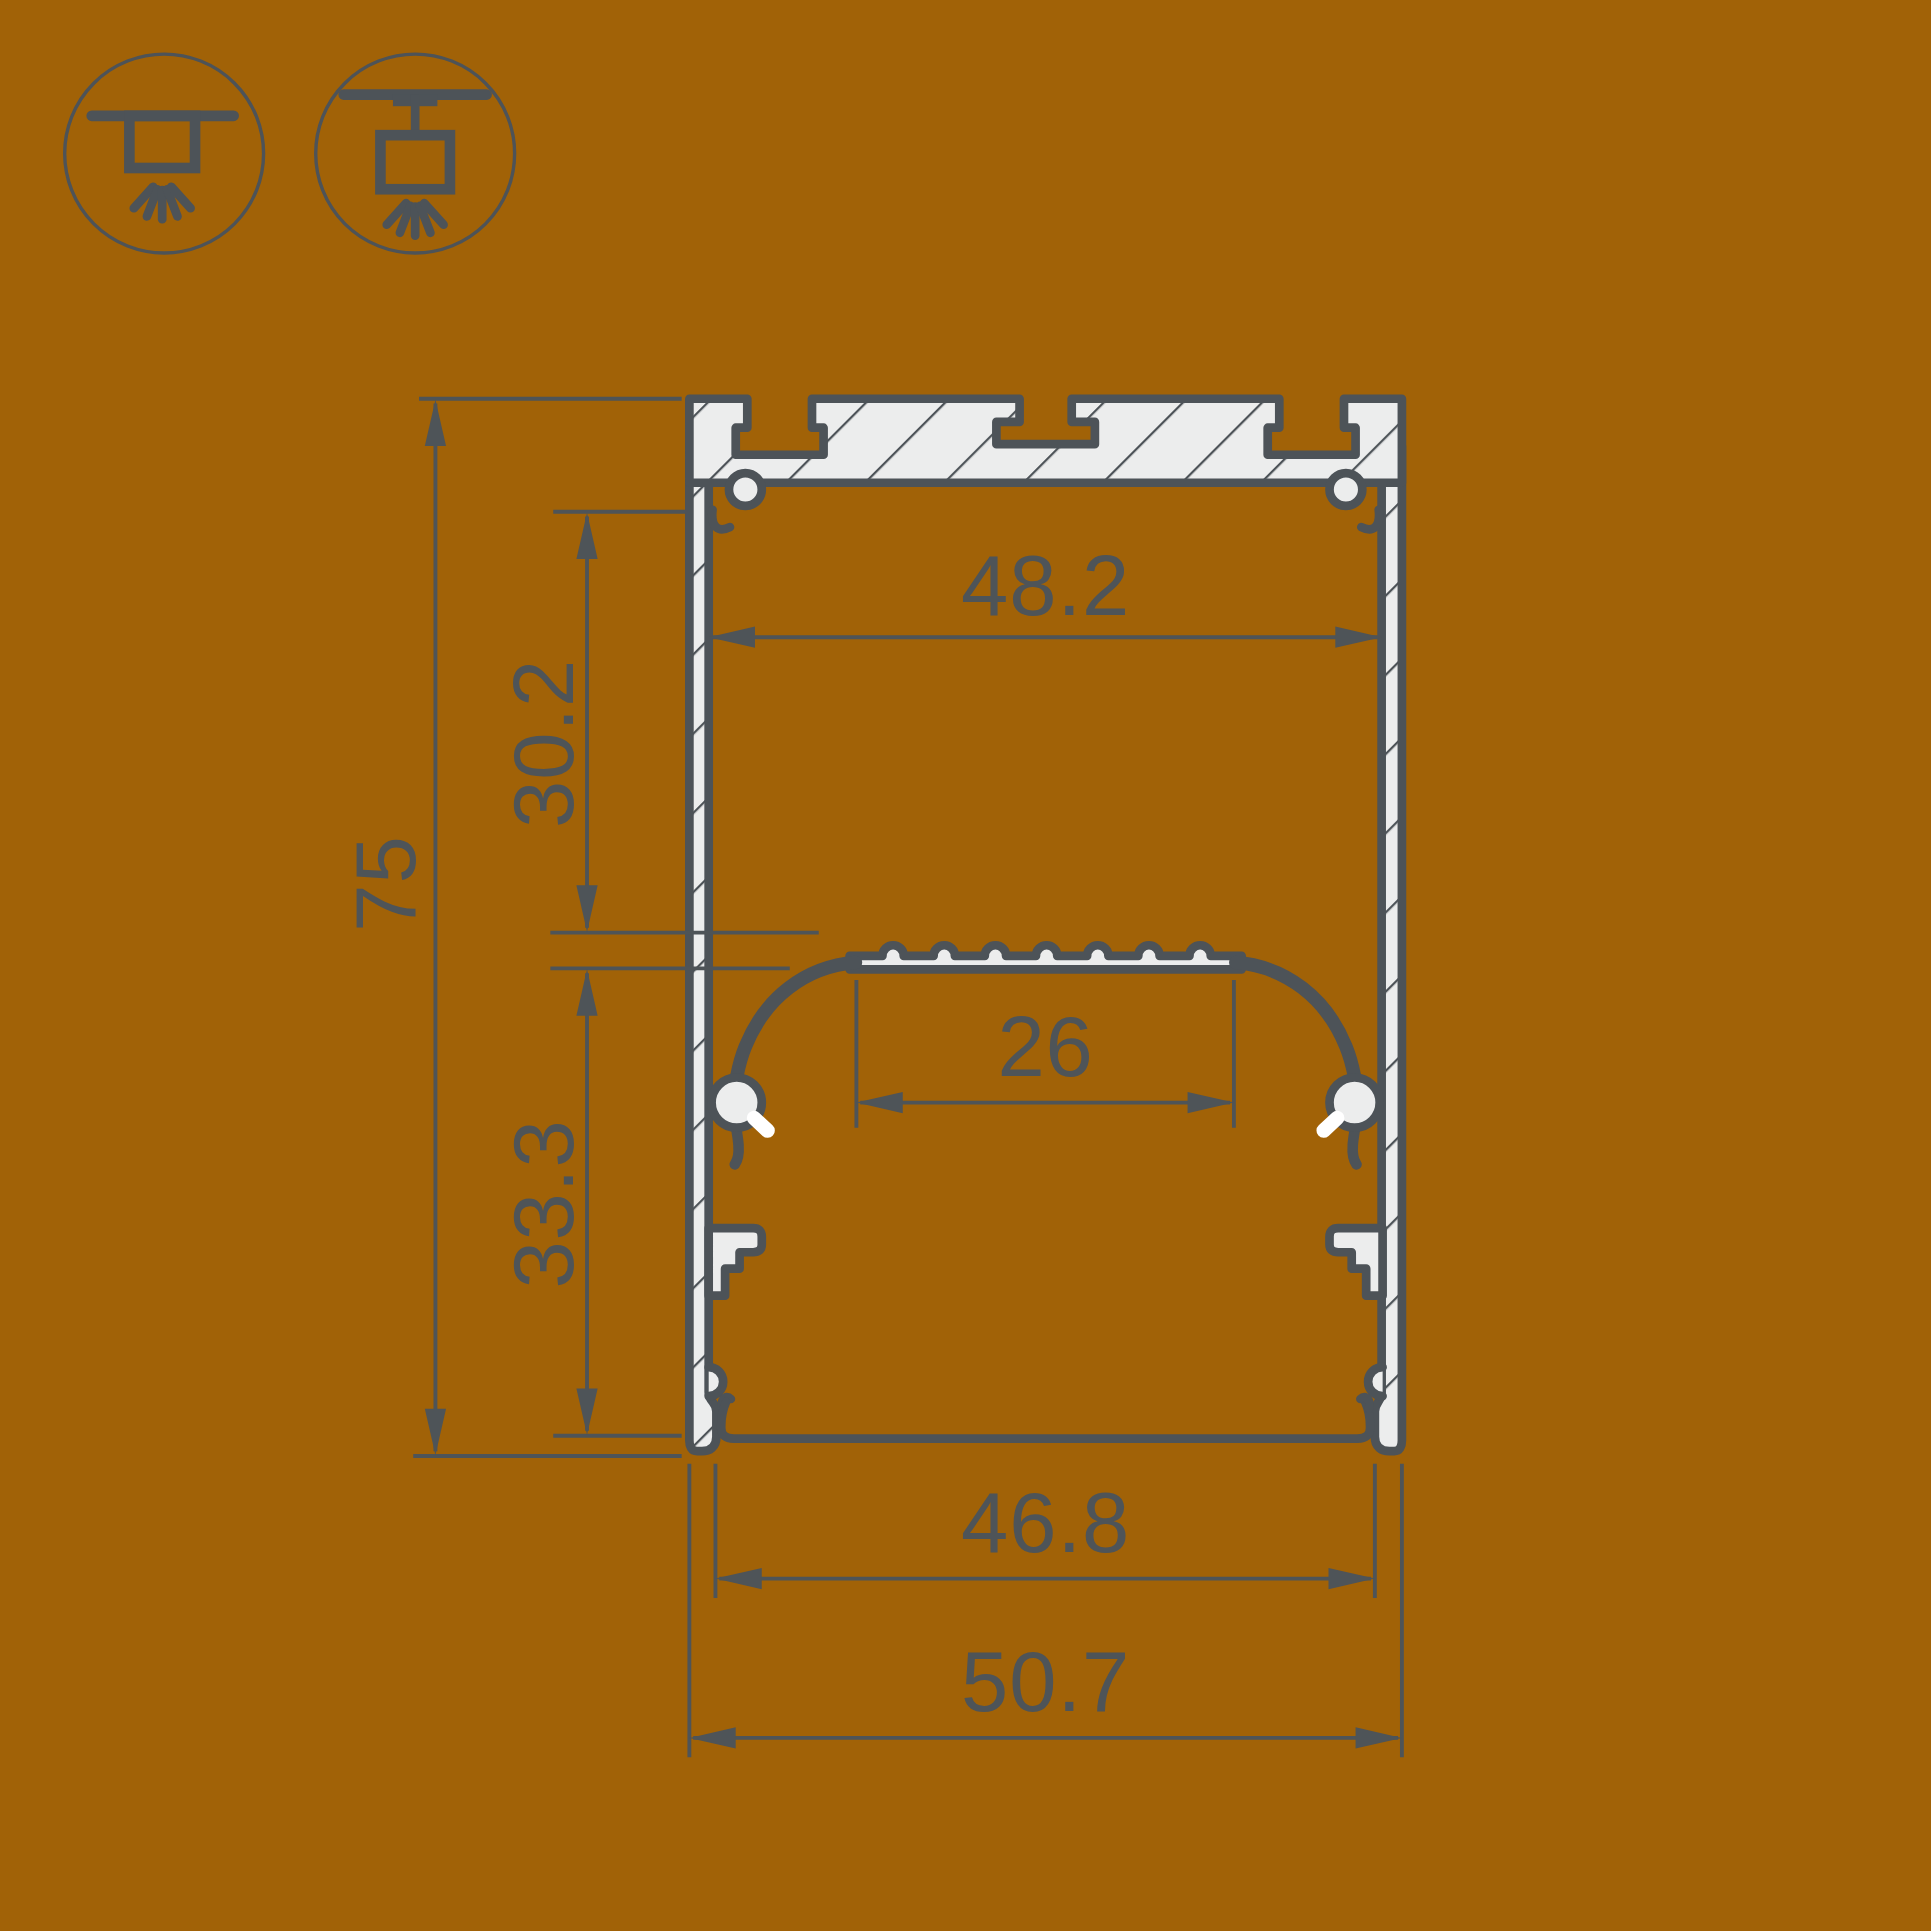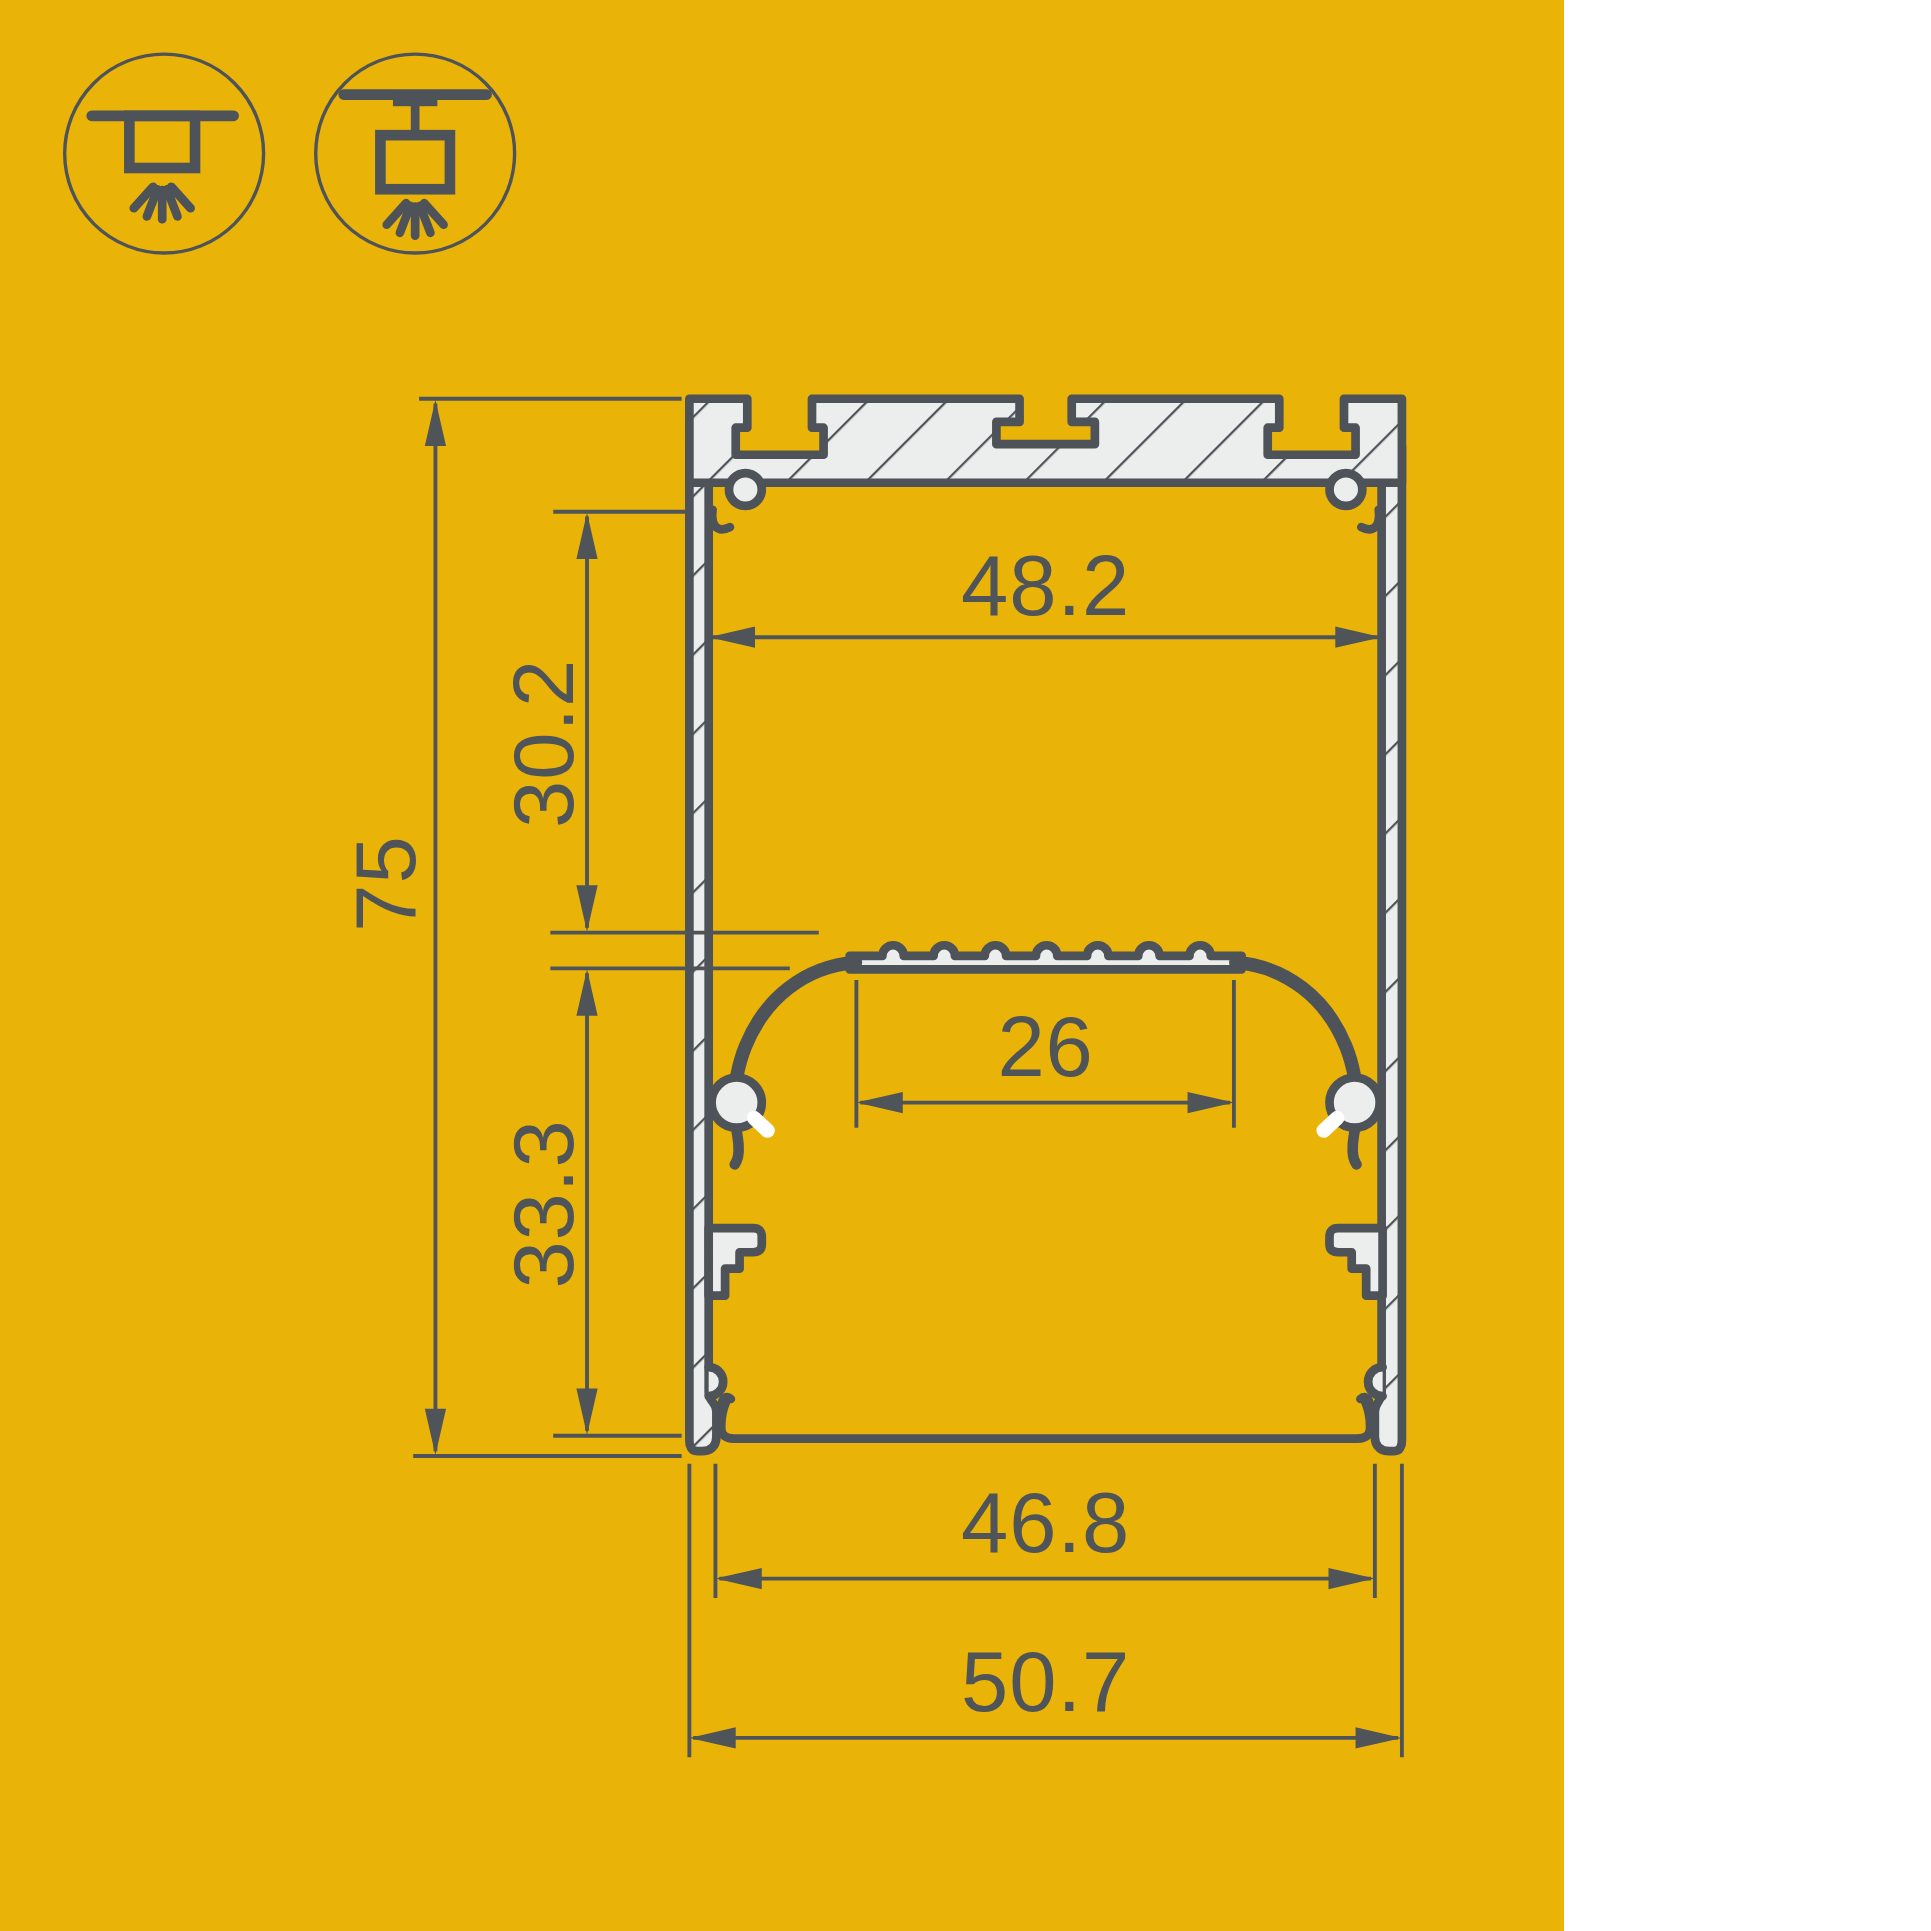--- a/index.html
+++ b/index.html
@@ -1,16 +1,16 @@
 <!DOCTYPE html>
 <html><head>
 <meta charset="utf-8">
 <style>
   html,body{margin:0;padding:0;background:#ffffff;}
-  .canvas{position:relative;width:1564px;height:1931px;background:#eab308;overflow:hidden;
+  .canvas{position:relative;width:1931px;height:1931px;background:#a16207;overflow:hidden;
           font-family:"Liberation Sans", sans-serif;}
   svg{position:absolute;left:0;top:0;}
   text{font-family:"Liberation Sans","DejaVu Sans",sans-serif;fill:#4E5458;}
   .dimtxt{font-size:88px;letter-spacing:1px;}
 </style>
 </head>
 <body>
 
 <div class="canvas">
 <svg width="1931" height="1931" viewBox="0 0 2000 2000">

